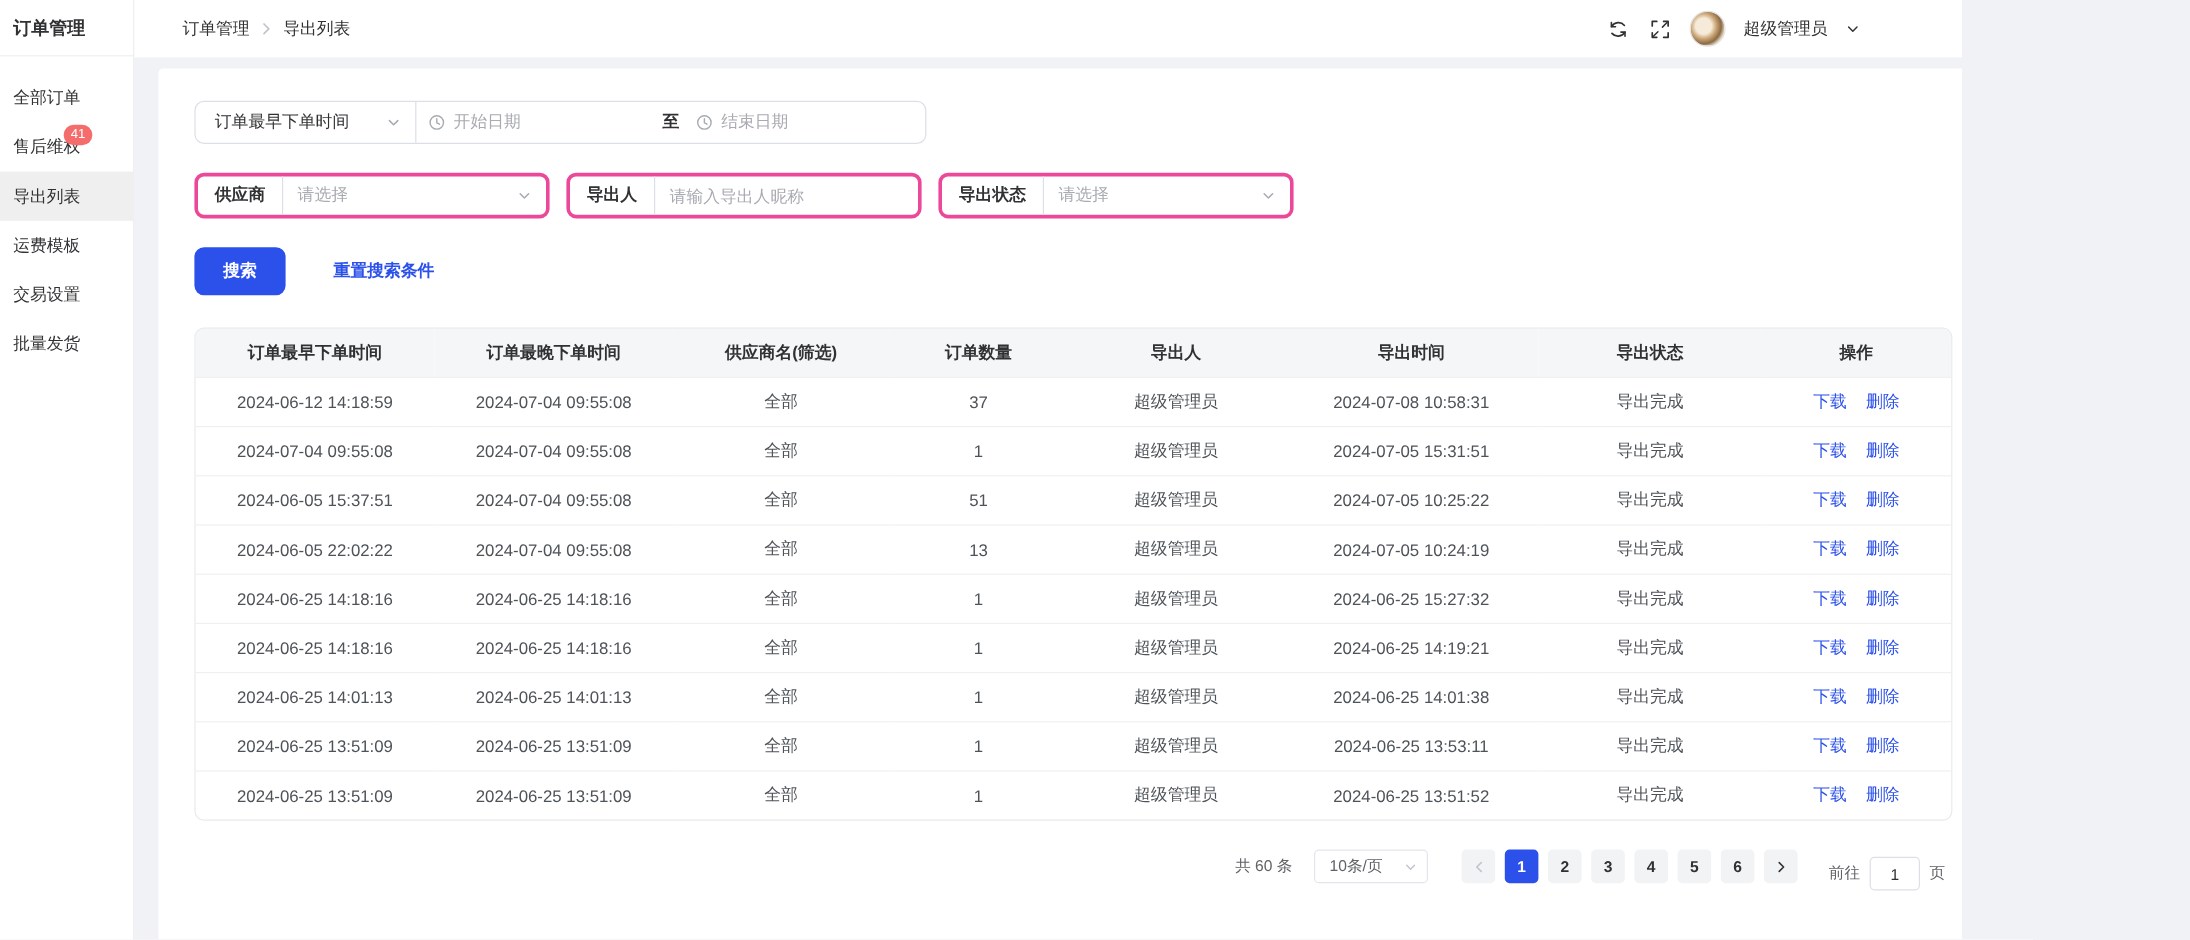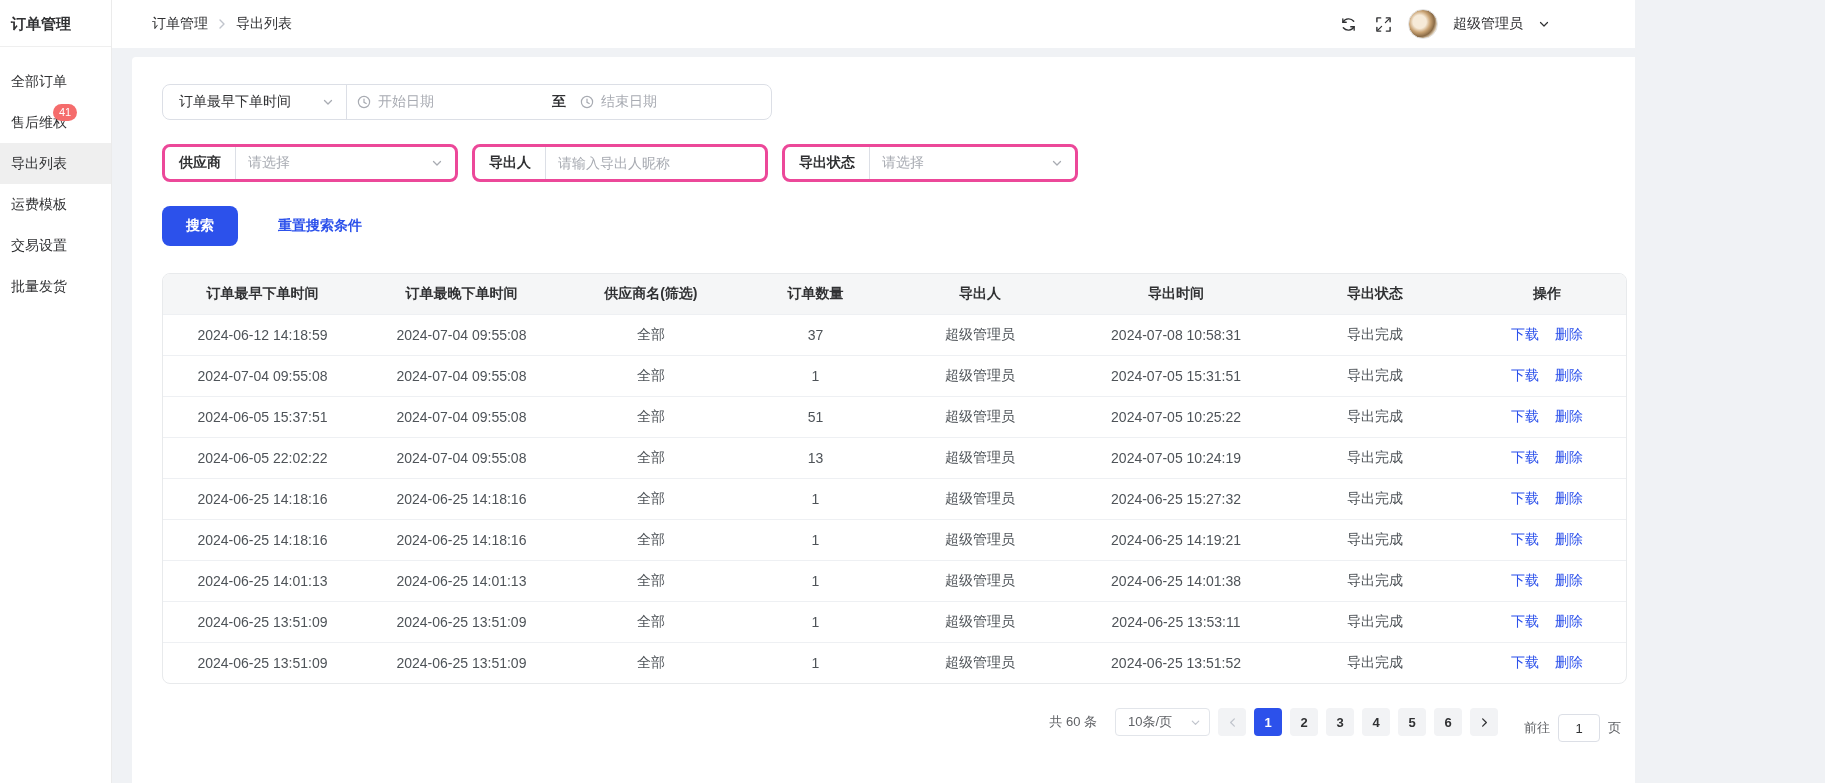--- a/index.html
+++ b/index.html
@@ -60,21 +60,21 @@
   col.c1{width:13.6%} col.c2{width:13.6%} col.c3{width:12.3%} col.c4{width:10.2%}
   col.c5{width:12.3%} col.c6{width:14.5%} col.c7{width:12.7%}
   th { height:40px; background:#f5f6f7; font-size:14px; font-weight:bold; color:#303133; text-align:center; }
   td { height:41px; font-size:14px; color:#4e5358; text-align:center; border-top:1px solid #eef0f3; }
   .cell-actions span { font-weight:normal; cursor:pointer; }
   .cell-actions span + span { margin-left:12px; }
 
   
   .pager { display:flex; align-items:center; justify-content:flex-end; margin-top:18px; gap:8px; font-size:13px; color:#606266; padding-right:6px; }
   .pager-total { margin-right:10px; color:#606266; }
-  .size-select { display:flex; align-items:center; justify-content:space-between; width:95px; height:28px; border:1px solid #e2e5ea; border-radius:4px; padding:0 8px 0 12px; color:#606266; cursor:pointer; background:#fff; }
+  .size-select { display:flex; align-items:center; justify-content:space-between; width:95px; height:28px; border:1px solid #e2e5ea; border-radius:4px; padding:0 8px 0 12px; color:#606266; cursor:pointer; background:#fff; margin-right:20px; }
   .pg-btn { min-width:28px; height:28px; border-radius:4px; background:#f2f3f5; display:flex; align-items:center; justify-content:center; font-size:13px; color:#303133; cursor:pointer; font-weight:bold; }
   .pg-btn.disabled { color:#c0c4cc; cursor:default; }
   .pg-btn.active { color:#fff; }
   .goto-wrap { display:flex; align-items:center; gap:8px; margin-left:18px; color:#606266;margin-top:12px; }
   .goto-input { width:42px; height:28px; border:1px solid #dcdfe6; border-radius:4px; text-align:center; font-size:13px; color:#303133; outline:none; font-family:inherit; background:#fff; }
 </style>
 </head>
 <body>
 
 <div class="app">

